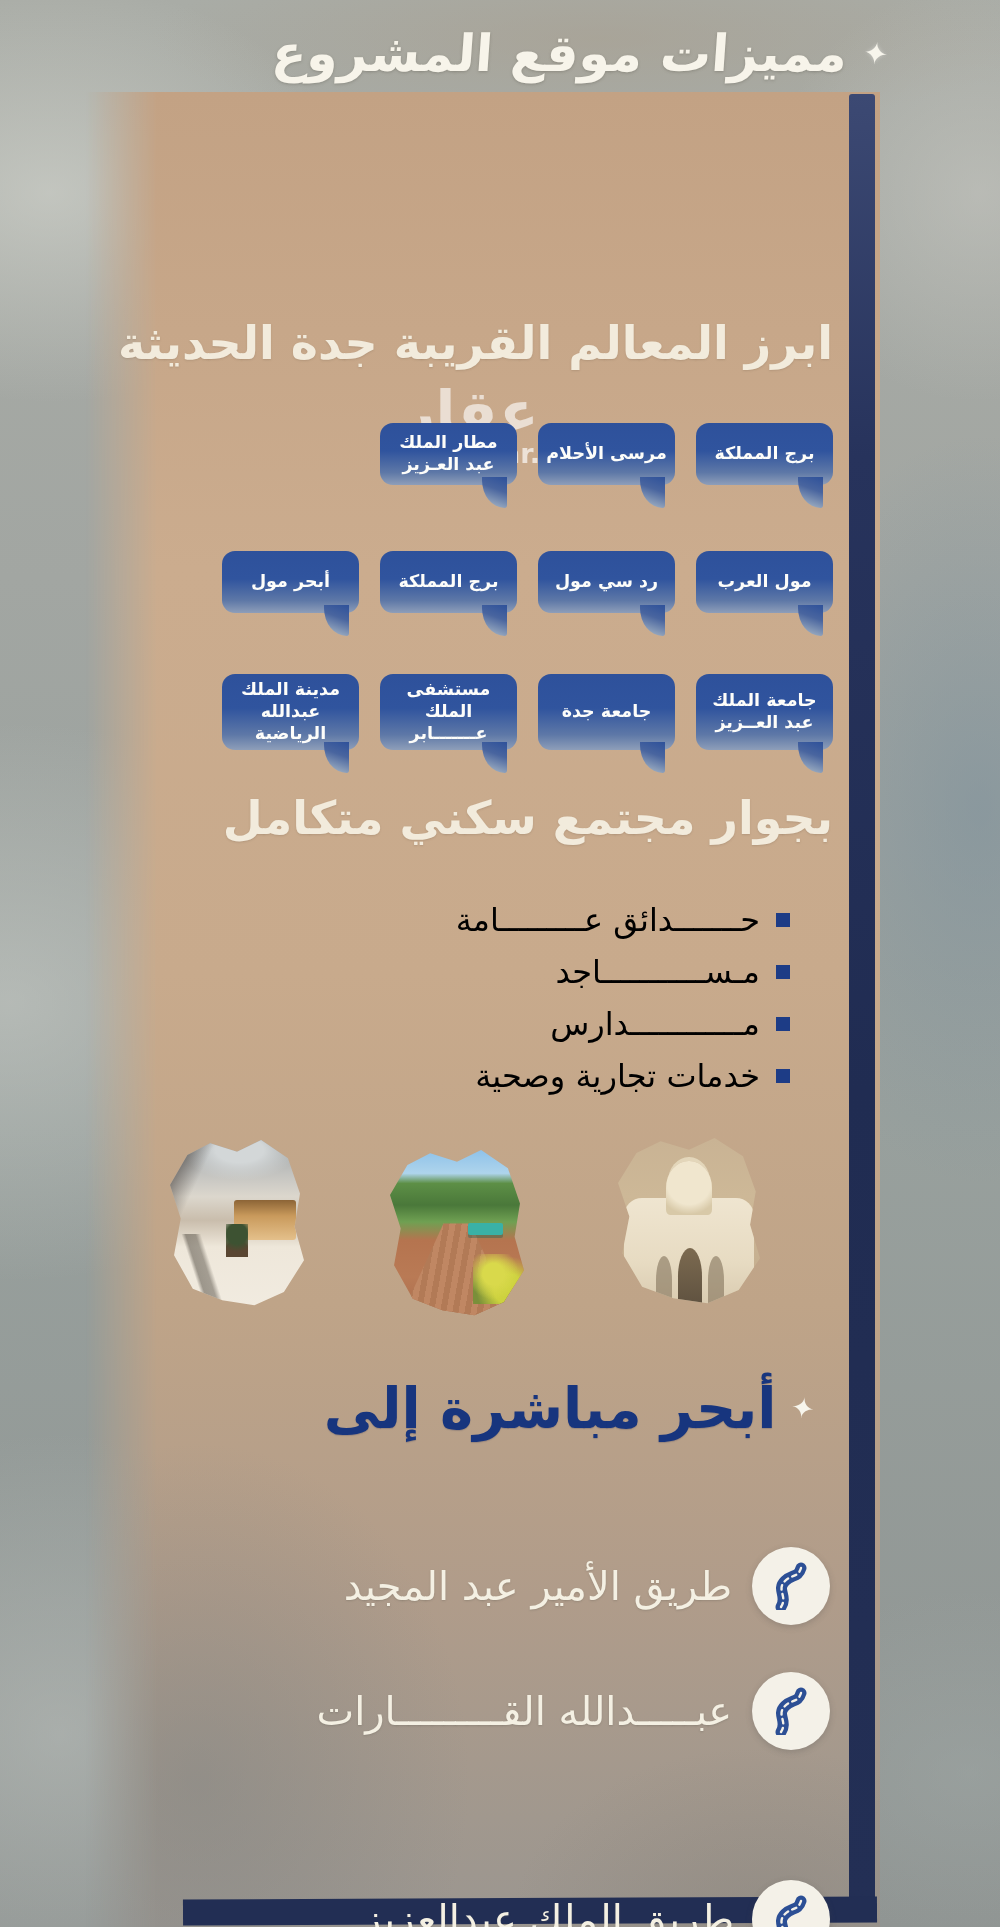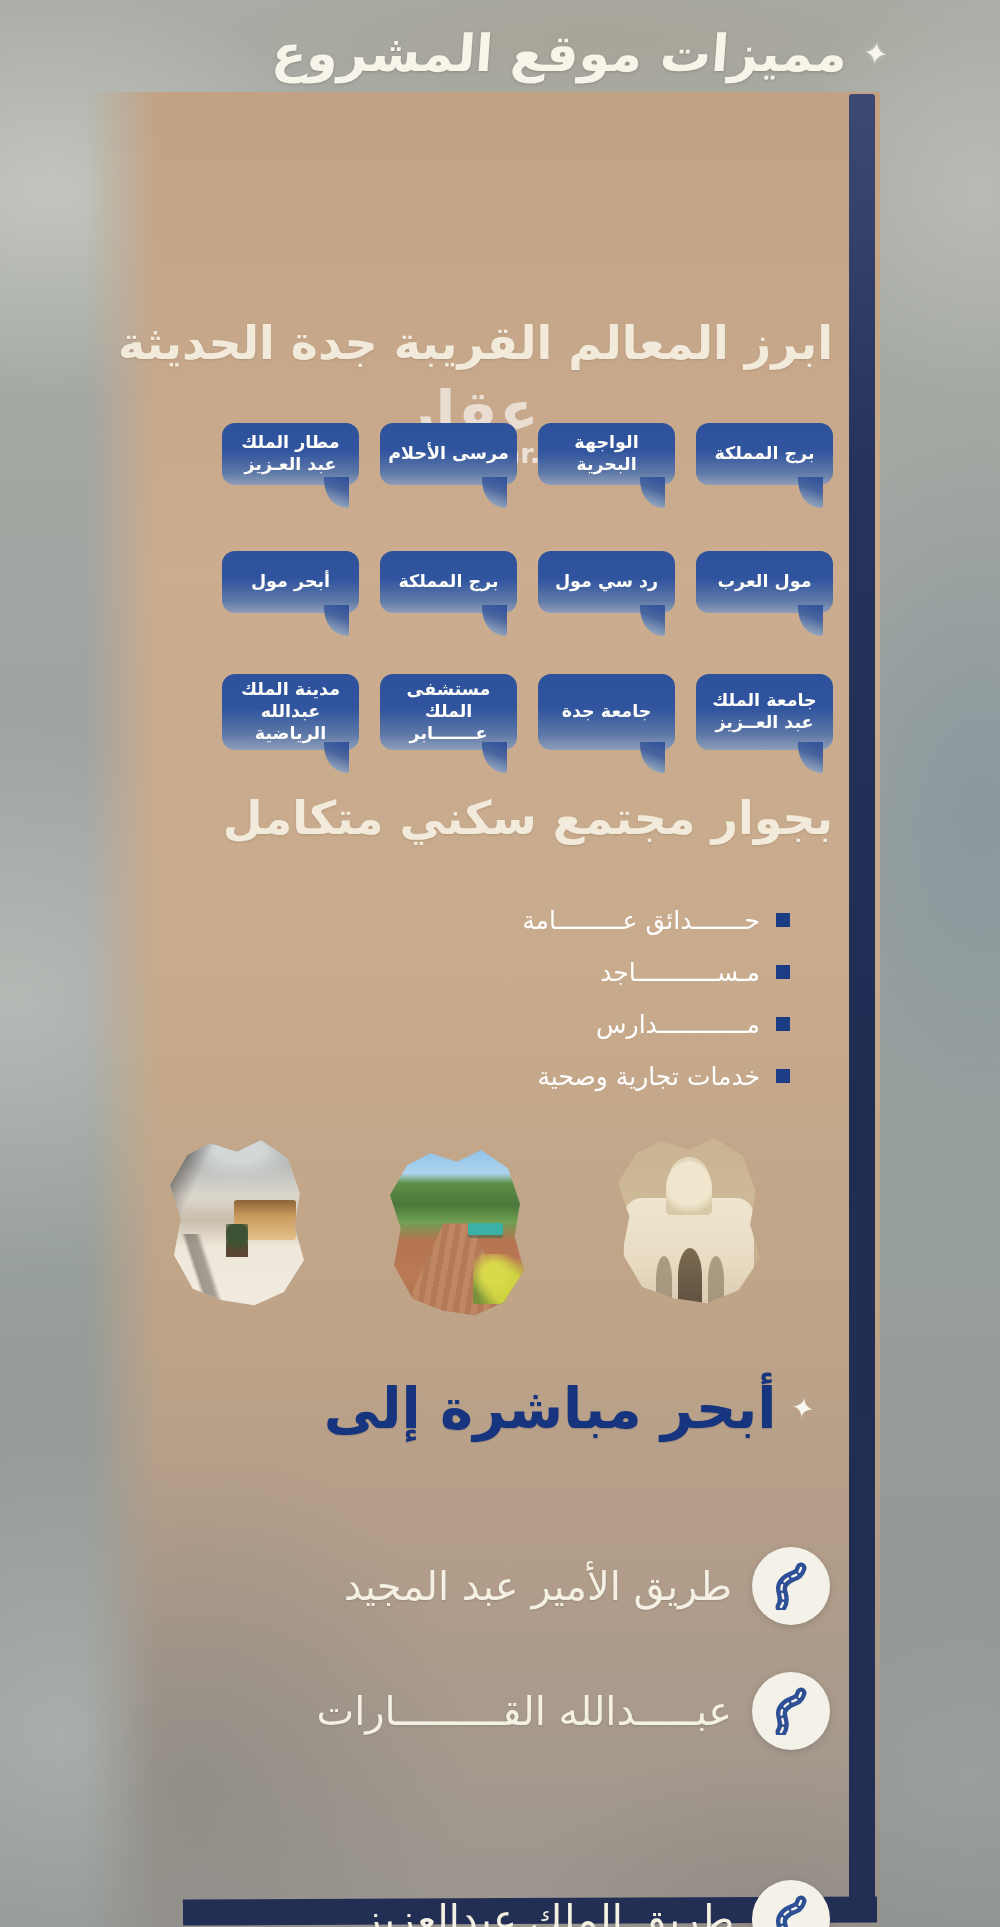--- a/index.html
+++ b/index.html
@@ -57,21 +57,21 @@
     background:linear-gradient(180deg,#2e519b 0%,#30549e 45%,#5e78a7 80%,#8e9eb9 100%);}
   .brow3 .banner{min-height:66px;}
   .banner::after{content:"";position:absolute;top:calc(100% - 8px);right:7%;
     width:25px;height:31px;
     background:linear-gradient(200deg,#2e519a 0%,#49659f 40%,#93a5bd 82%,#c5ced7 100%);
     border-radius:0 0 10% 95% / 0 0 10% 95%;}
   
   .bullets{position:absolute;top:894px;right:210px;}
   .bullet-row{display:flex;direction:rtl;align-items:center;gap:16px;height:52px;}
   .bullet-sq{width:14px;height:14px;background:#1d3c86;flex:0 0 auto;}
-  .bullet-txt{color:#ffffff;font-size:25px;font-weight:500;white-space:nowrap;}
+  .bullet-txt{color:#000000;font-size:32px;font-weight:500;white-space:nowrap;}
   
   .blob{position:absolute;overflow:hidden;
     clip-path:polygon(30% 2%,50% 7%,68% 0%,88% 11%,97% 32%,93% 52%,100% 72%,85% 91%,
       63% 99%,39% 96%,17% 89%,3% 69%,8% 47%,0% 27%,13% 9%);}
   .blob .layer{position:absolute;}
   .img-mall{left:170px;top:1140px;width:134px;height:167px;
     background:linear-gradient(115deg,rgba(55,47,42,.9) 0%,rgba(55,47,42,0) 22%),
       radial-gradient(ellipse 80px 42px at 52% 6%, #d3d7d8 30%, rgba(205,205,205,0) 72%),
       linear-gradient(180deg,#9aa0a2 0%,#c3c3c0 20%,#dcd7cd 34%,#c9bdac 48%,#eee7da 64%,#f1ebe0 100%);}
   .img-mall .l1{right:6%;top:36%;width:46%;height:24%;
@@ -133,21 +133,20 @@
   </div>
 
 
   <div class="h-cream h1">ابرز المعالم القريبة جدة الحديثة</div>
 
   <div class="wm-logo">عقار</div>
   <div class="wm-domain">sa.aqar.fm</div>
 
   <div class="brow brow1">
     <div class="banner">برج المملكة</div>
-    <div class="banner">الواجهة البحرية</div>
     <div class="banner">مرسى الأحلام</div>
     <div class="banner">مطار الملك عبد العـزيز</div>
   </div>
   <div class="brow brow2">
     <div class="banner">مول العرب</div>
     <div class="banner">رد سي مول</div>
     <div class="banner">برج المملكة</div>
     <div class="banner">أبحر مول</div>
   </div>
   <div class="brow brow3">

